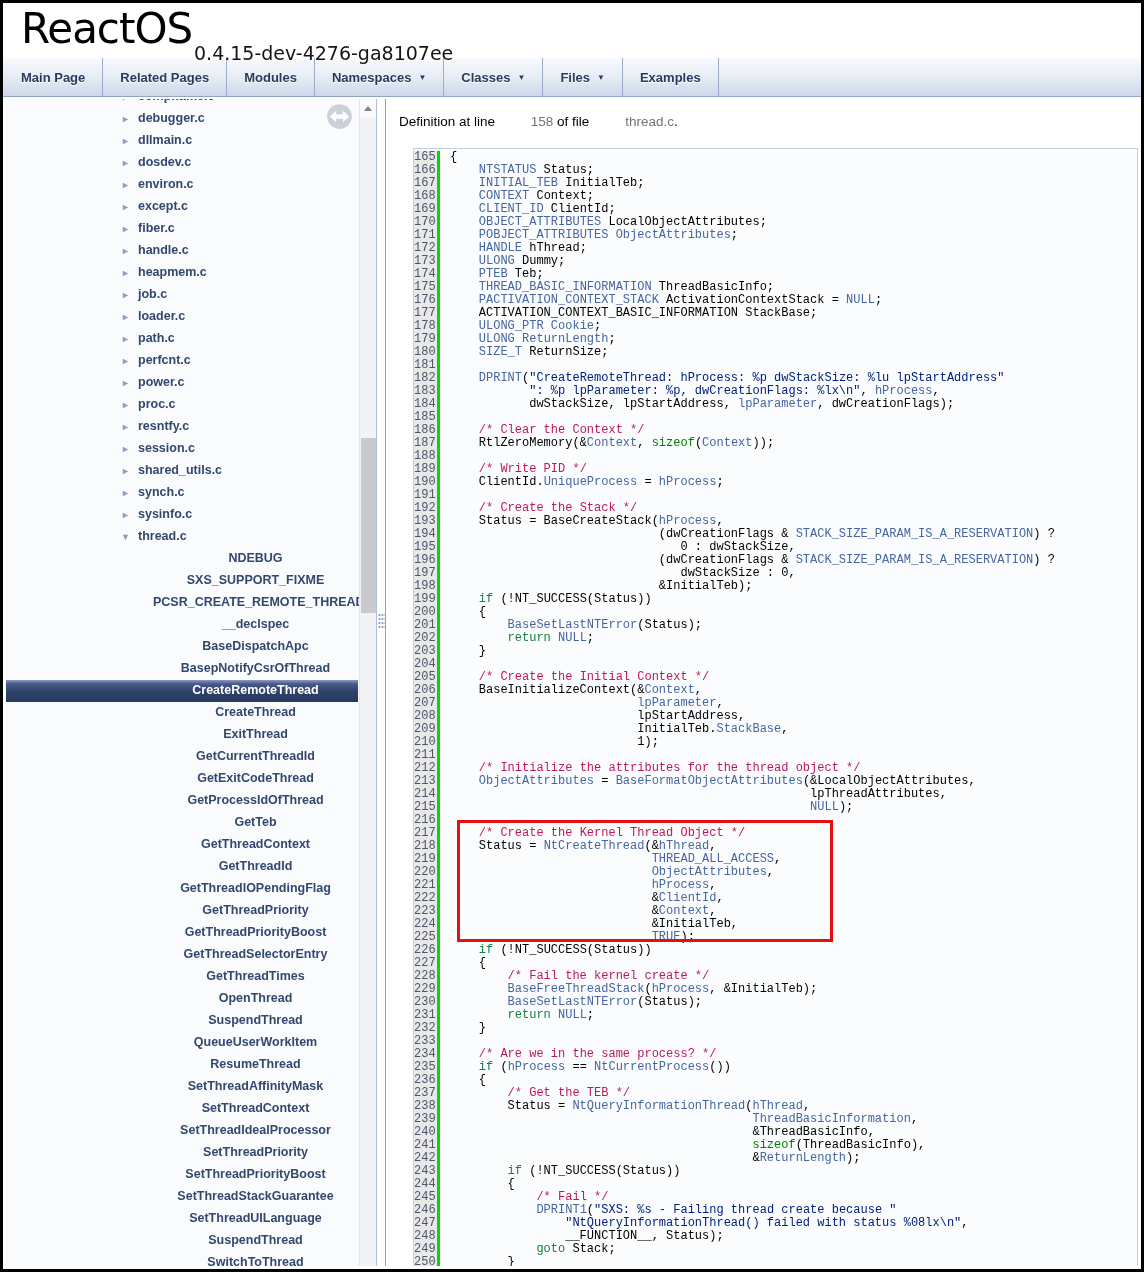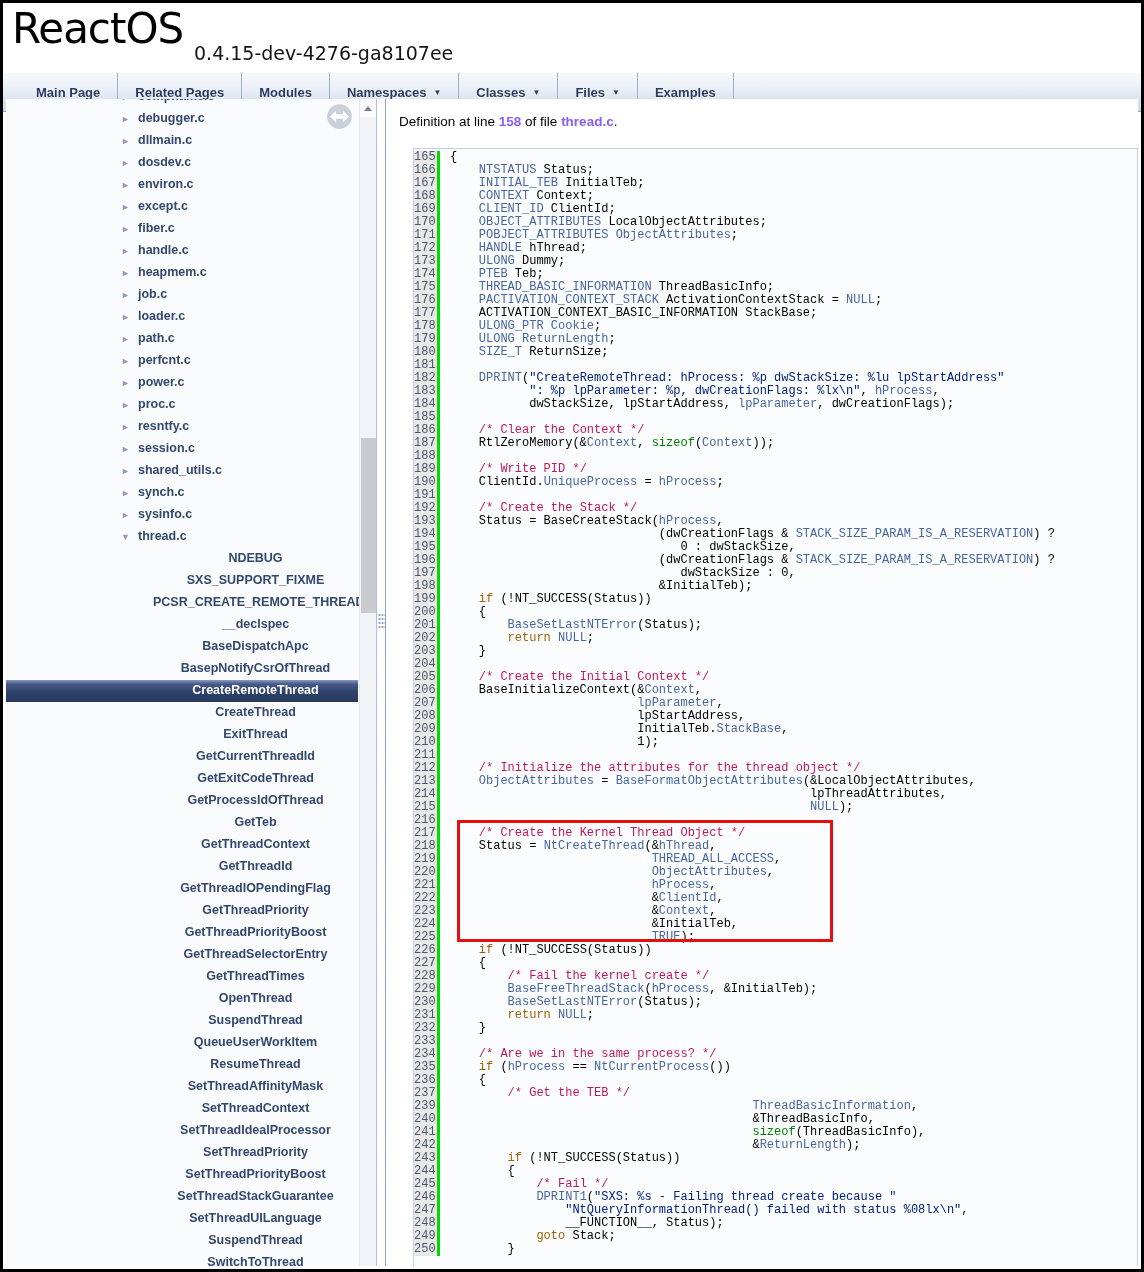--- a/index.html
+++ b/index.html
@@ -2,29 +2,29 @@
 <html><head>
 <meta charset="utf-8">
 <style>
   * { box-sizing: border-box; }
   html,body { margin:0; padding:0; background:#444; }
   .page { position:relative; width:1144px; height:1272px; background:#fff;
           border:3px solid #000; overflow:hidden; font-family:"Liberation Sans", sans-serif; }
 
   
   .header { position:relative; height:54px; background:#fff; }
-  .logo   { position:absolute; left:9px; top:1px; font-size:42px; letter-spacing:-1px;
+  .logo   { position:absolute; left:18px; top:1px; font-size:42px; letter-spacing:-1px;
             color:#000; font-family:"DejaVu Sans", sans-serif; }
   .version{ position:absolute; left:191px; top:39px; font-size:19px; color:#141414;
             font-family:"DejaVu Sans", sans-serif; }
 
   
   .tabbar { height:39px; background:linear-gradient(#F7F9FC 0%, #E9EEF6 45%, #CDD8EA 100%);
             border-bottom:1px solid #93A3C4; }
-  .tabbar ul { list-style:none; margin:16px; padding:0; display:flex; height:38px; }
+  .tabbar ul { list-style:none; margin:1px; padding:0; display:flex; height:38px; }
   .tab { display:flex; align-items:center; padding:0 17px; border-right:1px solid #9DADCB;
          color:#283A5D; font-weight:bold; font-size:13px; text-shadow:0 1px 0 #fff; cursor:pointer; }
   .tab .caret { font-size:8px; margin-left:7px; color:#283A5D; }
 
   
   .main { position:absolute; top:96px; left:3px; right:3px; bottom:3px; display:flex; }
 
   .sidebar { position:relative; width:370px; flex:none; overflow:hidden; background:#FAFBFD; }
   .tree { position:absolute; top:-13px; left:0; width:352px; }
   .trow { height:22px; line-height:20px; padding-left:115px; font-size:12.5px;
@@ -46,34 +46,34 @@
 
   .splitter { position:relative; width:10px; flex:none; background:#fff;
               border-left:1px solid #AFBEDC; border-right:1px solid #8AA0CB; cursor:col-resize; }
   .split-dots { position:absolute; top:514px; left:1px; width:7px; height:17px;
                 background-image:radial-gradient(circle, #8FA2C4 1px, rgba(0,0,0,0) 1.2px);
                 background-size:3px 4px; }
 
   
   .content { position:relative; flex:1; background:#fff; overflow:hidden; }
   .definition { margin:0; padding:15px 0 0 13px; font-size:13.5px; color:#000; height:35px; }
-  .definition a { color:#8b5cf6; font-weight:bold; text-decoration:none; cursor:pointer; }
+  .definition a { color:#737373; font-weight:normal; text-decoration:none; cursor:pointer;margin-left:32px; }
 
   .fragment { position:relative; margin:14px 0 0 27px; border:1px solid #C4CFE5;
               background:#FBFCFD; padding-top:2px; min-height:1140px; }
   .cline { display:flex; height:13px; line-height:13px; white-space:pre;
            font-family:"Liberation Mono", monospace; font-size:12px; }
   .ln { flex:none; width:26px; padding-right:5px; text-align:right; background:#E8E8E8;
         border-right:3px solid #00DC00; color:#4C566B; cursor:pointer; }
   .lc { padding-left:10px; }
   .tok-p { color:#000000; }
   .tok-l { color:#4665A2; cursor:pointer; }
   .tok-c { color:#be185d; }
   .tok-k { color:#008000; }
-  .tok-f { color:#a16207; }
+  .tok-f { color:#15803d; }
   .tok-s { color:#002080; }
 
   .redbox { position:absolute; left:43px; top:671px; width:376px; height:122px;
             border:3px solid #E41010; pointer-events:none; }
 </style>
 </head>
 <body>
 
 <div class="page">
 
@@ -259,20 +259,21 @@
             <div class="cline"><span class="ln">228</span><span class="lc"><span class="tok-p">        </span><span class="tok-c">/* Fail the kernel create */</span></span></div>
             <div class="cline"><span class="ln">229</span><span class="lc"><span class="tok-p">        </span><span class="tok-l">BaseFreeThreadStack</span><span class="tok-p">(</span><span class="tok-l">hProcess</span><span class="tok-p">, &amp;InitialTeb);</span></span></div>
             <div class="cline"><span class="ln">230</span><span class="lc"><span class="tok-p">        </span><span class="tok-l">BaseSetLastNTError</span><span class="tok-p">(Status);</span></span></div>
             <div class="cline"><span class="ln">231</span><span class="lc"><span class="tok-p">        </span><span class="tok-f">return</span><span class="tok-p"> </span><span class="tok-l">NULL</span><span class="tok-p">;</span></span></div>
             <div class="cline"><span class="ln">232</span><span class="lc"><span class="tok-p">    }</span></span></div>
             <div class="cline"><span class="ln">233</span><span class="lc"><span class="tok-p"></span></span></div>
             <div class="cline"><span class="ln">234</span><span class="lc"><span class="tok-p">    </span><span class="tok-c">/* Are we in the same process? */</span></span></div>
             <div class="cline"><span class="ln">235</span><span class="lc"><span class="tok-p">    </span><span class="tok-f">if</span><span class="tok-p"> (</span><span class="tok-l">hProcess</span><span class="tok-p"> == </span><span class="tok-l">NtCurrentProcess</span><span class="tok-p">())</span></span></div>
             <div class="cline"><span class="ln">236</span><span class="lc"><span class="tok-p">    {</span></span></div>
             <div class="cline"><span class="ln">237</span><span class="lc"><span class="tok-p">        </span><span class="tok-c">/* Get the TEB */</span></span></div>
+            <div class="cline"><span class="ln">238</span><span class="lc"><span class="tok-p">        Status = </span><span class="tok-l">NtQueryInformationThread</span><span class="tok-p">(</span><span class="tok-l">hThread</span><span class="tok-p">,</span></span></div>
             <div class="cline"><span class="ln">239</span><span class="lc"><span class="tok-p">                                          </span><span class="tok-l">ThreadBasicInformation</span><span class="tok-p">,</span></span></div>
             <div class="cline"><span class="ln">240</span><span class="lc"><span class="tok-p">                                          &amp;ThreadBasicInfo,</span></span></div>
             <div class="cline"><span class="ln">241</span><span class="lc"><span class="tok-p">                                          </span><span class="tok-k">sizeof</span><span class="tok-p">(ThreadBasicInfo),</span></span></div>
             <div class="cline"><span class="ln">242</span><span class="lc"><span class="tok-p">                                          &amp;</span><span class="tok-l">ReturnLength</span><span class="tok-p">);</span></span></div>
             <div class="cline"><span class="ln">243</span><span class="lc"><span class="tok-p">        </span><span class="tok-f">if</span><span class="tok-p"> (!NT_SUCCESS(Status))</span></span></div>
             <div class="cline"><span class="ln">244</span><span class="lc"><span class="tok-p">        {</span></span></div>
             <div class="cline"><span class="ln">245</span><span class="lc"><span class="tok-p">            </span><span class="tok-c">/* Fail */</span></span></div>
             <div class="cline"><span class="ln">246</span><span class="lc"><span class="tok-p">            </span><span class="tok-l">DPRINT1</span><span class="tok-p">(</span><span class="tok-s">"SXS: %s - Failing thread create because "</span></span></div>
             <div class="cline"><span class="ln">247</span><span class="lc"><span class="tok-p">                </span><span class="tok-s">"NtQueryInformationThread() failed with status %08lx\n"</span><span class="tok-p">,</span></span></div>
             <div class="cline"><span class="ln">248</span><span class="lc"><span class="tok-p">                __FUNCTION__, Status);</span></span></div>

